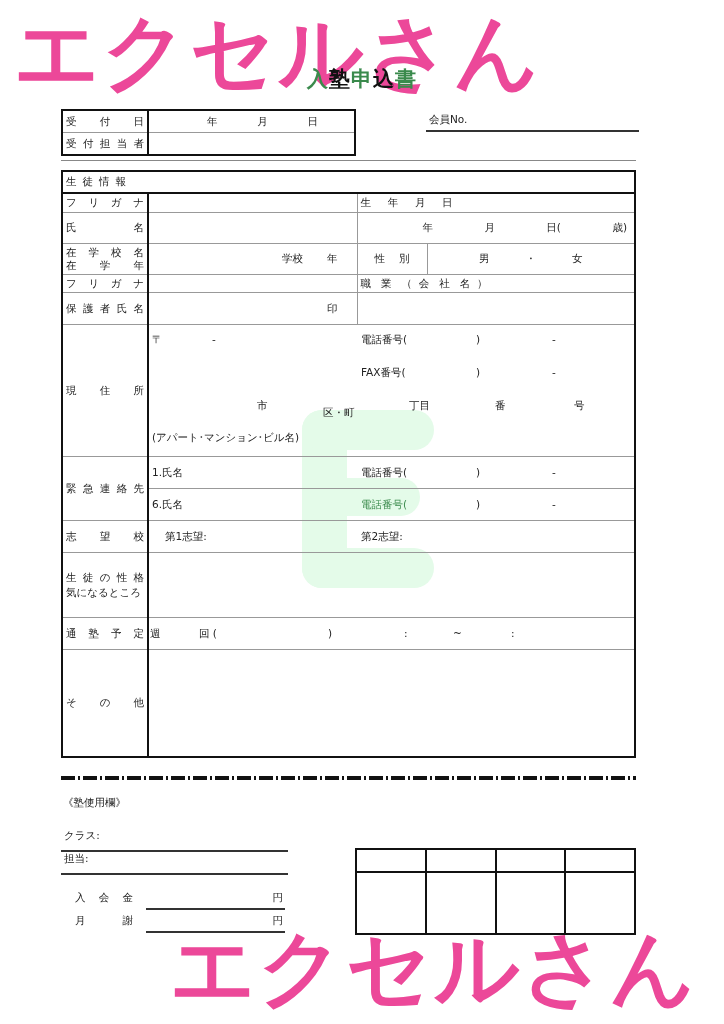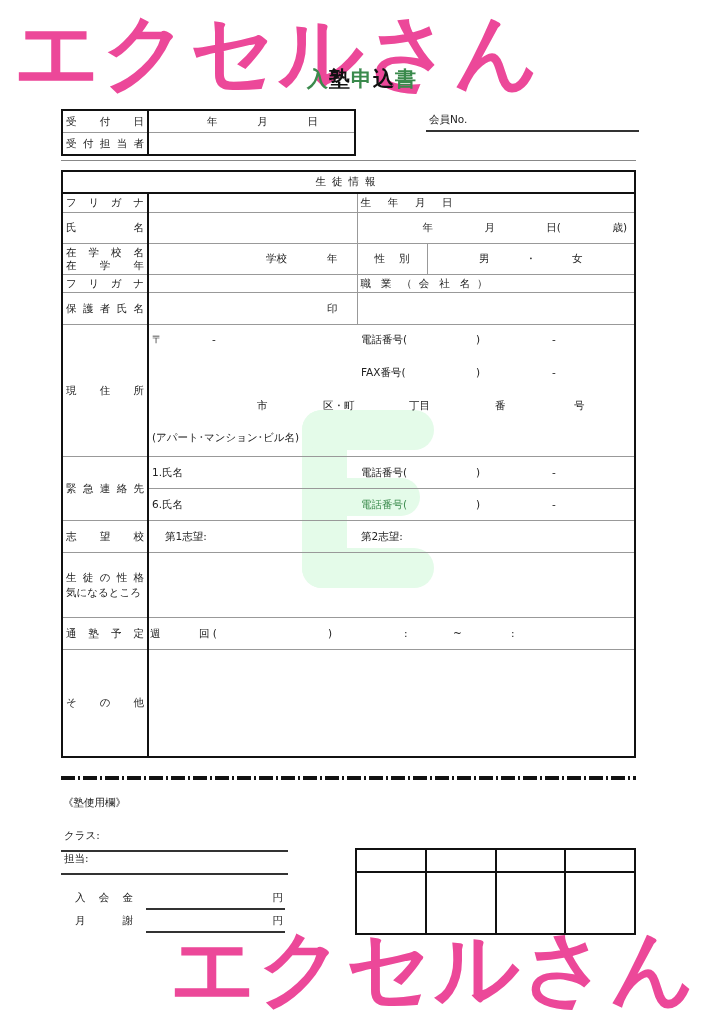--- a/index.html
+++ b/index.html
@@ -28,21 +28,21 @@
   .reception tr:last-child td { border-bottom:none; }
   .reception td.lab { width:78px; border-right:2px solid #111; letter-spacing:0; }
   .sp { display:flex; justify-content:space-between; }
   .member { left:426px; top:113px; width:210px; border-bottom:2px solid #333; padding:0 0 3px 3px; }
   .topline { left:61px; top:160px; width:575px; height:1px; background:#888; }
 
   .main { left:61px; top:170px; width:575px; border:2px solid #111; }
   .main td { border-bottom:1px solid #999; border-right:1px solid #999; vertical-align:middle; }
   .main td.lab { width:78px; border-right:2px solid #111; }
   .main td.last { border-right:none; }
-  .main tr.hdr td { height:20px; text-align:center; border-bottom:2px solid #111; letter-spacing:6px; }
+  .main tr.hdr td { height:20px; border-bottom:2px solid #111; letter-spacing:6px; }
   .main tr:last-child td { border-bottom:none; }
   .c { }
   .green { color:#3a8a4c; }
 
   .dash { left:61px; top:776px; width:575px; height:4px;
     background:repeating-linear-gradient(90deg,#111 0 14px,transparent 14px 17px,#111 17px 19px,transparent 19px 22px); }
   .jukuuse { left:63px; top:796px; }
   .line-field { left:61px; width:224px; border-bottom:2px solid #333; padding:0 0 7px 3px; }
   .stamp { left:355px; top:848px; width:281px; border:2px solid #111; }
   .stamp td { border-right:2px solid #111; border-bottom:2px solid #111; padding:0; }
@@ -154,21 +154,21 @@
             <span>名</span>
           </div>
       <div class="sp">
             <span>在</span>
             <span>学</span>
             <span>年</span>
           </div>
     </td>
     <td>
       <div style="display:flex;justify-content:flex-end;padding-right:16px;">
-        <span style="margin-right:40px">学校</span>
+        <span style="margin-right:24px">学校</span>
             <span>年</span>
       </div>
     </td>
     <td>
       <div style="display:flex;justify-content:space-between;padding:0 14px;">
             <span>性</span>
             <span>別</span>
           </div>
     </td>
     <td class="last">
@@ -220,21 +220,21 @@
       <div style="position:relative;height:131px;">
         <span style="position:absolute;left:3px;top:8px">〒</span>
         <span style="position:absolute;left:63px;top:8px">-</span>
         <span style="position:absolute;left:212px;top:8px">電話番号(</span>
         <span style="position:absolute;left:327px;top:8px">)</span>
         <span style="position:absolute;left:403px;top:8px">-</span>
         <span style="position:absolute;left:212px;top:41px">FAX番号(</span>
         <span style="position:absolute;left:327px;top:41px">)</span>
         <span style="position:absolute;left:403px;top:41px">-</span>
         <span style="position:absolute;left:108px;top:74px">市</span>
-        <span style="position:absolute;left:174px;top:74px">区・町</span>
+        <span style="position:absolute;left:174px;top:81px">区・町</span>
         <span style="position:absolute;left:260px;top:74px">丁目</span>
         <span style="position:absolute;left:346px;top:74px">番</span>
         <span style="position:absolute;left:425px;top:74px">号</span>
         <span style="position:absolute;left:3px;top:106px">(アパート･マンション･ビル名)</span>
       </div>
     </td>
   </tr>
   <tr>
     <td class="lab" rowspan="2">
       <div class="sp">

